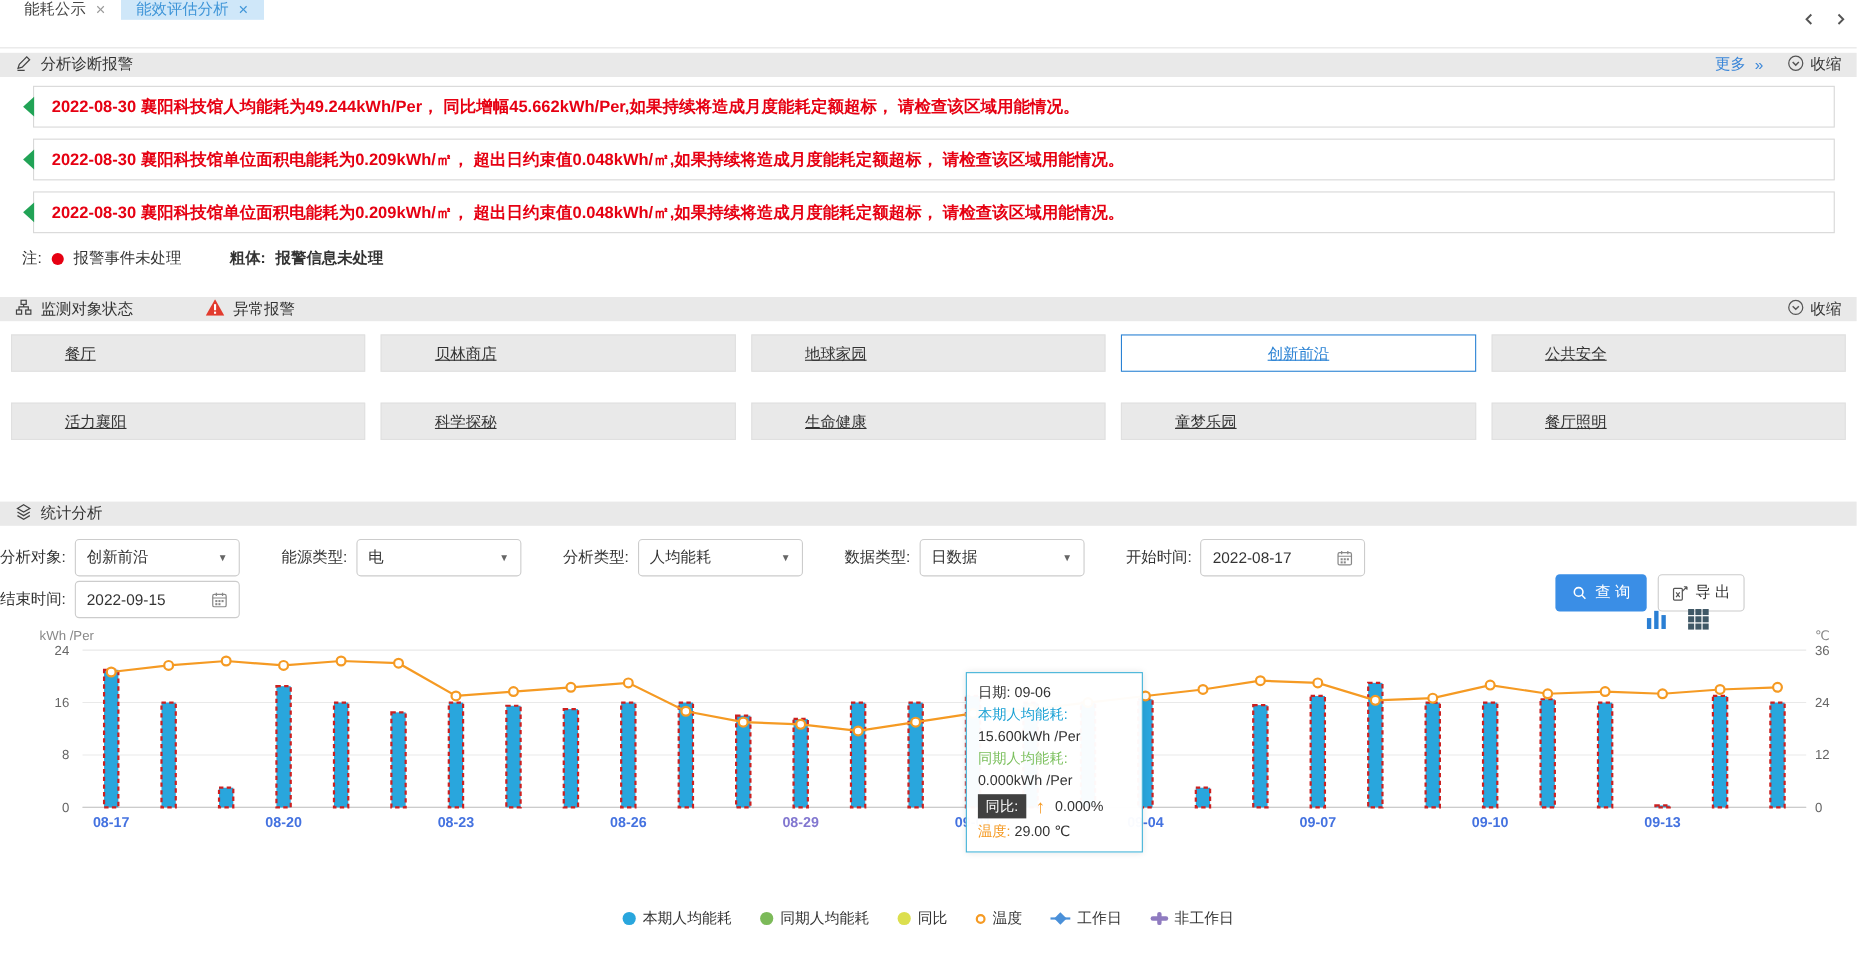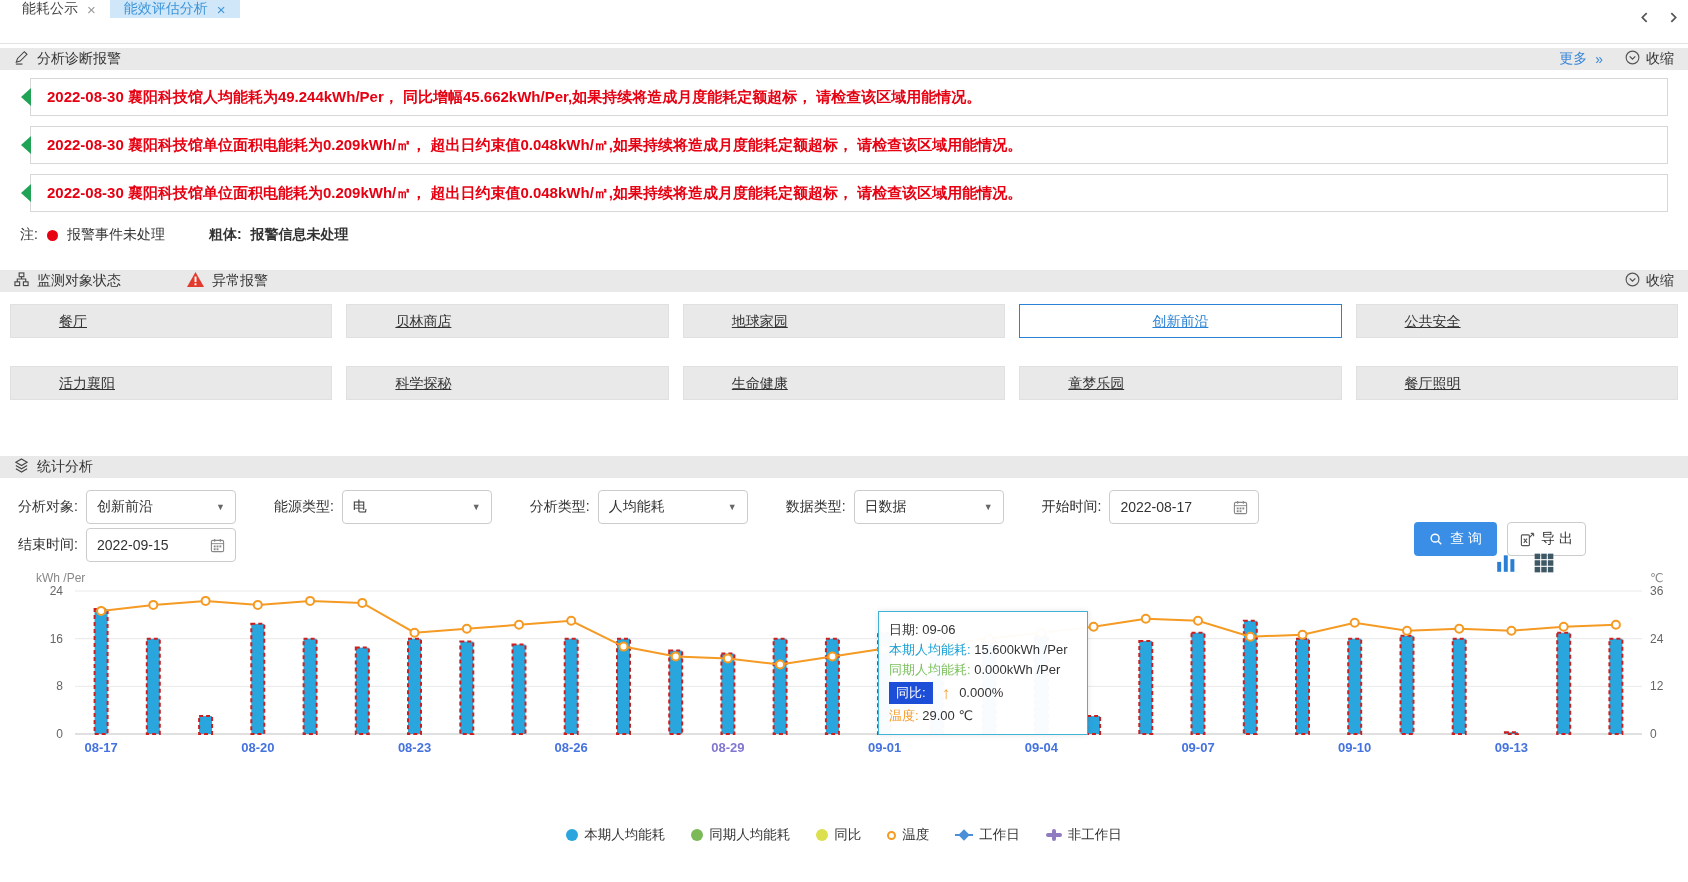--- a/index.html
+++ b/index.html
@@ -32,21 +32,21 @@
 
   
   .monitor-sec { margin-top:14px; }
   .obj-grid { display:grid; grid-template-columns:repeat(5,1fr); gap:28px 14px; padding:12px 10px; }
   .obj { height:34px; line-height:32px; background:#e9e9e9; border:1px solid #e0e0e0; font-size:14px; color:#333; padding-left:48px; text-decoration:underline; cursor:pointer; white-space:nowrap; overflow:hidden; }
   .obj.selected { background:#fff; border:1px solid #2a82d4; color:#2a82d4; text-align:center; padding-left:0; }
 
   
   .stats-sec { margin-top:44px; position:relative; }
   .filters { padding:10px 0 8px; }
-  .filter-row { display:flex; gap:38px; height:38px; align-items:center; padding-left:18px; }
+  .filter-row { display:flex; gap:38px; height:38px; align-items:center; }
   .field { display:flex; align-items:center; gap:8px; }
   .flabel { font-size:14px; color:#333; white-space:nowrap; }
   .select, .date { width:150px; height:34px; border:1px solid #ccc; border-radius:4px; background:#fff; display:flex; align-items:center; padding:0 10px; font-size:14px; color:#333; cursor:pointer; }
   .select .caret { margin-left:auto; font-size:9px; color:#666; }
   .date svg { margin-left:auto; }
   .actions { position:absolute; right:102px; top:66px; display:flex; gap:10px; }
   .btn-query { background:#3a8ee6; color:#fff; border:none; border-radius:4px; height:34px; padding:0 15px; display:flex; align-items:center; gap:7px; font-size:14px; cursor:pointer; font-family:inherit; }
   .btn-export { background:#fff; color:#333; border:1px solid #ccc; border-radius:4px; height:34px; padding:0 12px; display:flex; align-items:center; gap:6px; font-size:14px; cursor:pointer; font-family:inherit; }
   .view-toggles { position:absolute; right:133px; top:96px; display:flex; gap:16px; align-items:center; }
   .view-toggles span { cursor:pointer; display:flex; }
@@ -60,25 +60,25 @@
   .mk-circle { width:12px; height:12px; border-radius:50%; display:inline-block; }
   .mk-ring { width:9px; height:9px; border-radius:50%; border:2.5px solid; background:#fff; display:inline-block; }
   .mk-line { position:relative; width:18px; height:10px; display:inline-block; }
   .mk-line i { position:absolute; left:0; top:4px; width:18px; height:2px; }
   .mk-line b { position:absolute; left:5px; top:1px; width:8px; height:8px; transform:rotate(45deg); }
   .mk-dash { position:relative; width:16px; height:12px; display:inline-block; }
   .mk-dash i { position:absolute; left:0; top:4px; width:16px; height:4px; border-radius:2px; }
   .mk-dash b { position:absolute; left:6px; top:0; width:4px; height:12px; border-radius:2px; }
 
   
-  .tooltip { position:absolute; left:878px; top:39px; width:210px; background:rgba(255,255,255,.97); border:1px solid #41b2d8; box-shadow:0 0 6px rgba(0,0,0,.1); padding:8px 10px; font-size:13px; line-height:20px; color:#333; z-index:5; }
+  .tooltip { position:absolute; left:878px; top:39px; width:161px; background:rgba(255,255,255,.97); border:1px solid #41b2d8; box-shadow:0 0 6px rgba(0,0,0,.1); padding:8px 10px; font-size:13px; line-height:20px; color:#333; z-index:5; }
   .tt-cur-lb { color:#18a0d4; }
   .tt-prev-lb { color:#7cc05e; }
   .tt-yoy { display:flex; align-items:center; gap:9px; margin:2px 0; }
-  .badge { background:#1d4ed8; color:#fff; padding:1px 7px; }
+  .badge { background:#404040; color:#fff; padding:1px 7px; }
   .arrow-up { color:#f59a23; font-weight:bold; font-size:17px; line-height:17px; }
   .tt-temp-lb { color:#f59a23; }
 </style>
 </head>
 <body>
 
 <div class="app">
 
   <div class="tabbar">
     <div style="display:flex;align-items:stretch;">

